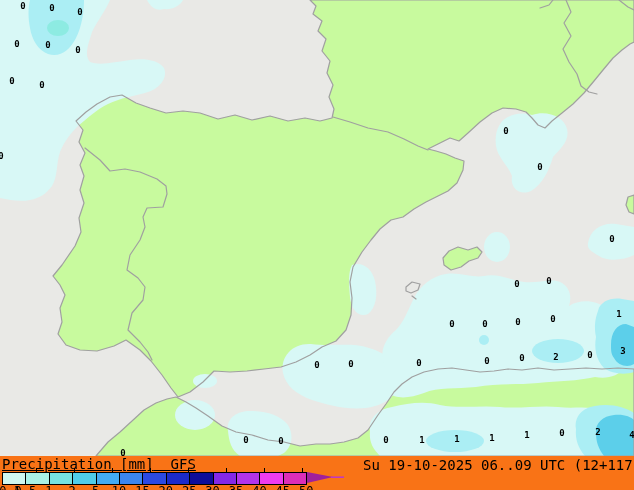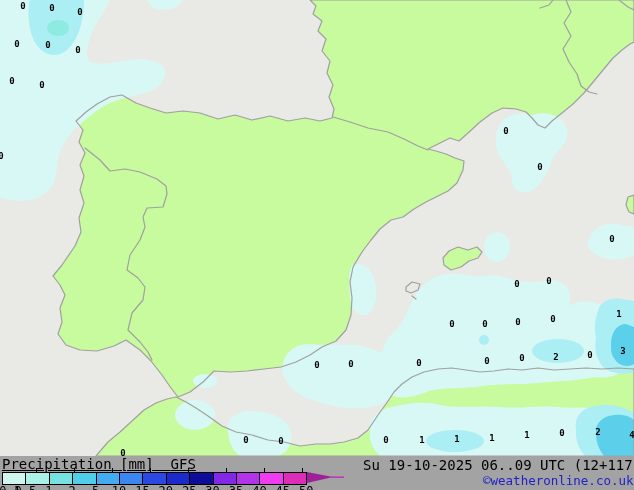--- a/index.html
+++ b/index.html
@@ -11,21 +11,21 @@
   .map{position:absolute;left:0;top:0;}
   .landfill{fill:var(--land);stroke:none;}
   .coastline{fill:none;stroke:var(--coast);stroke-width:1.2;stroke-linejoin:round;stroke-linecap:round;}
   .pl{fill:var(--plight);stroke:none;}
   .pm{fill:var(--pmed);stroke:none;}
   .pt{fill:var(--pteal);stroke:none;}
   .pd{fill:var(--pdark);stroke:none;}
   .maplabel{font:bold 9px "DejaVu Sans Mono",monospace;fill:#000;text-anchor:middle;}
 
   
-  .legend{position:absolute;left:0;top:456px;width:634px;height:34px;background:#a3a3a3;}
+  .legend{position:absolute;left:0;top:456px;width:634px;height:34px;background:#f97316;}
   .legend-title{position:absolute;left:2px;top:0px;font-size:14px;color:#000;
                 text-decoration:underline;white-space:pre;}
   .scalebar{position:absolute;left:2px;top:16px;height:11px;display:flex;
             border:1px solid #000;box-sizing:content-box;}
   .cell{width:22.4px;height:11px;border-right:1px solid #000;}
   .cell:last-child{border-right:none;}
   .tickmark{position:absolute;top:12px;width:1px;height:4px;background:#000;}
   .tick{position:absolute;top:28px;font-size:12px;color:#000;transform:translateX(-50%);white-space:pre;}
   .scale-arrow{position:absolute;left:307px;top:15px;}
   .timestamp{position:absolute;left:363px;top:1px;font-size:14px;color:#000;white-space:pre;}
@@ -181,15 +181,14 @@
         <span class="tickmark" style="left: 264px;"></span>
         <span class="tickmark" style="left: 302px;"></span>
       </div>
 
     <svg class="scale-arrow" width="40" height="13" viewBox="0 0 40 13">
       <polygon points="0,1 26,6 0,12" fill="#a0209c" style="fill:var(--arrow)"></polygon>
       <rect x="24" y="5.4" width="13" height="1.6" fill="#c03ac0"></rect>
     </svg>
 
     <div class="timestamp">Su 19-10-2025 06..09 UTC (12+117)</div>
-    <div class="copyright">©weatheronline.co.uk</div>
   </div>
 </div>
 
 </body></html>

